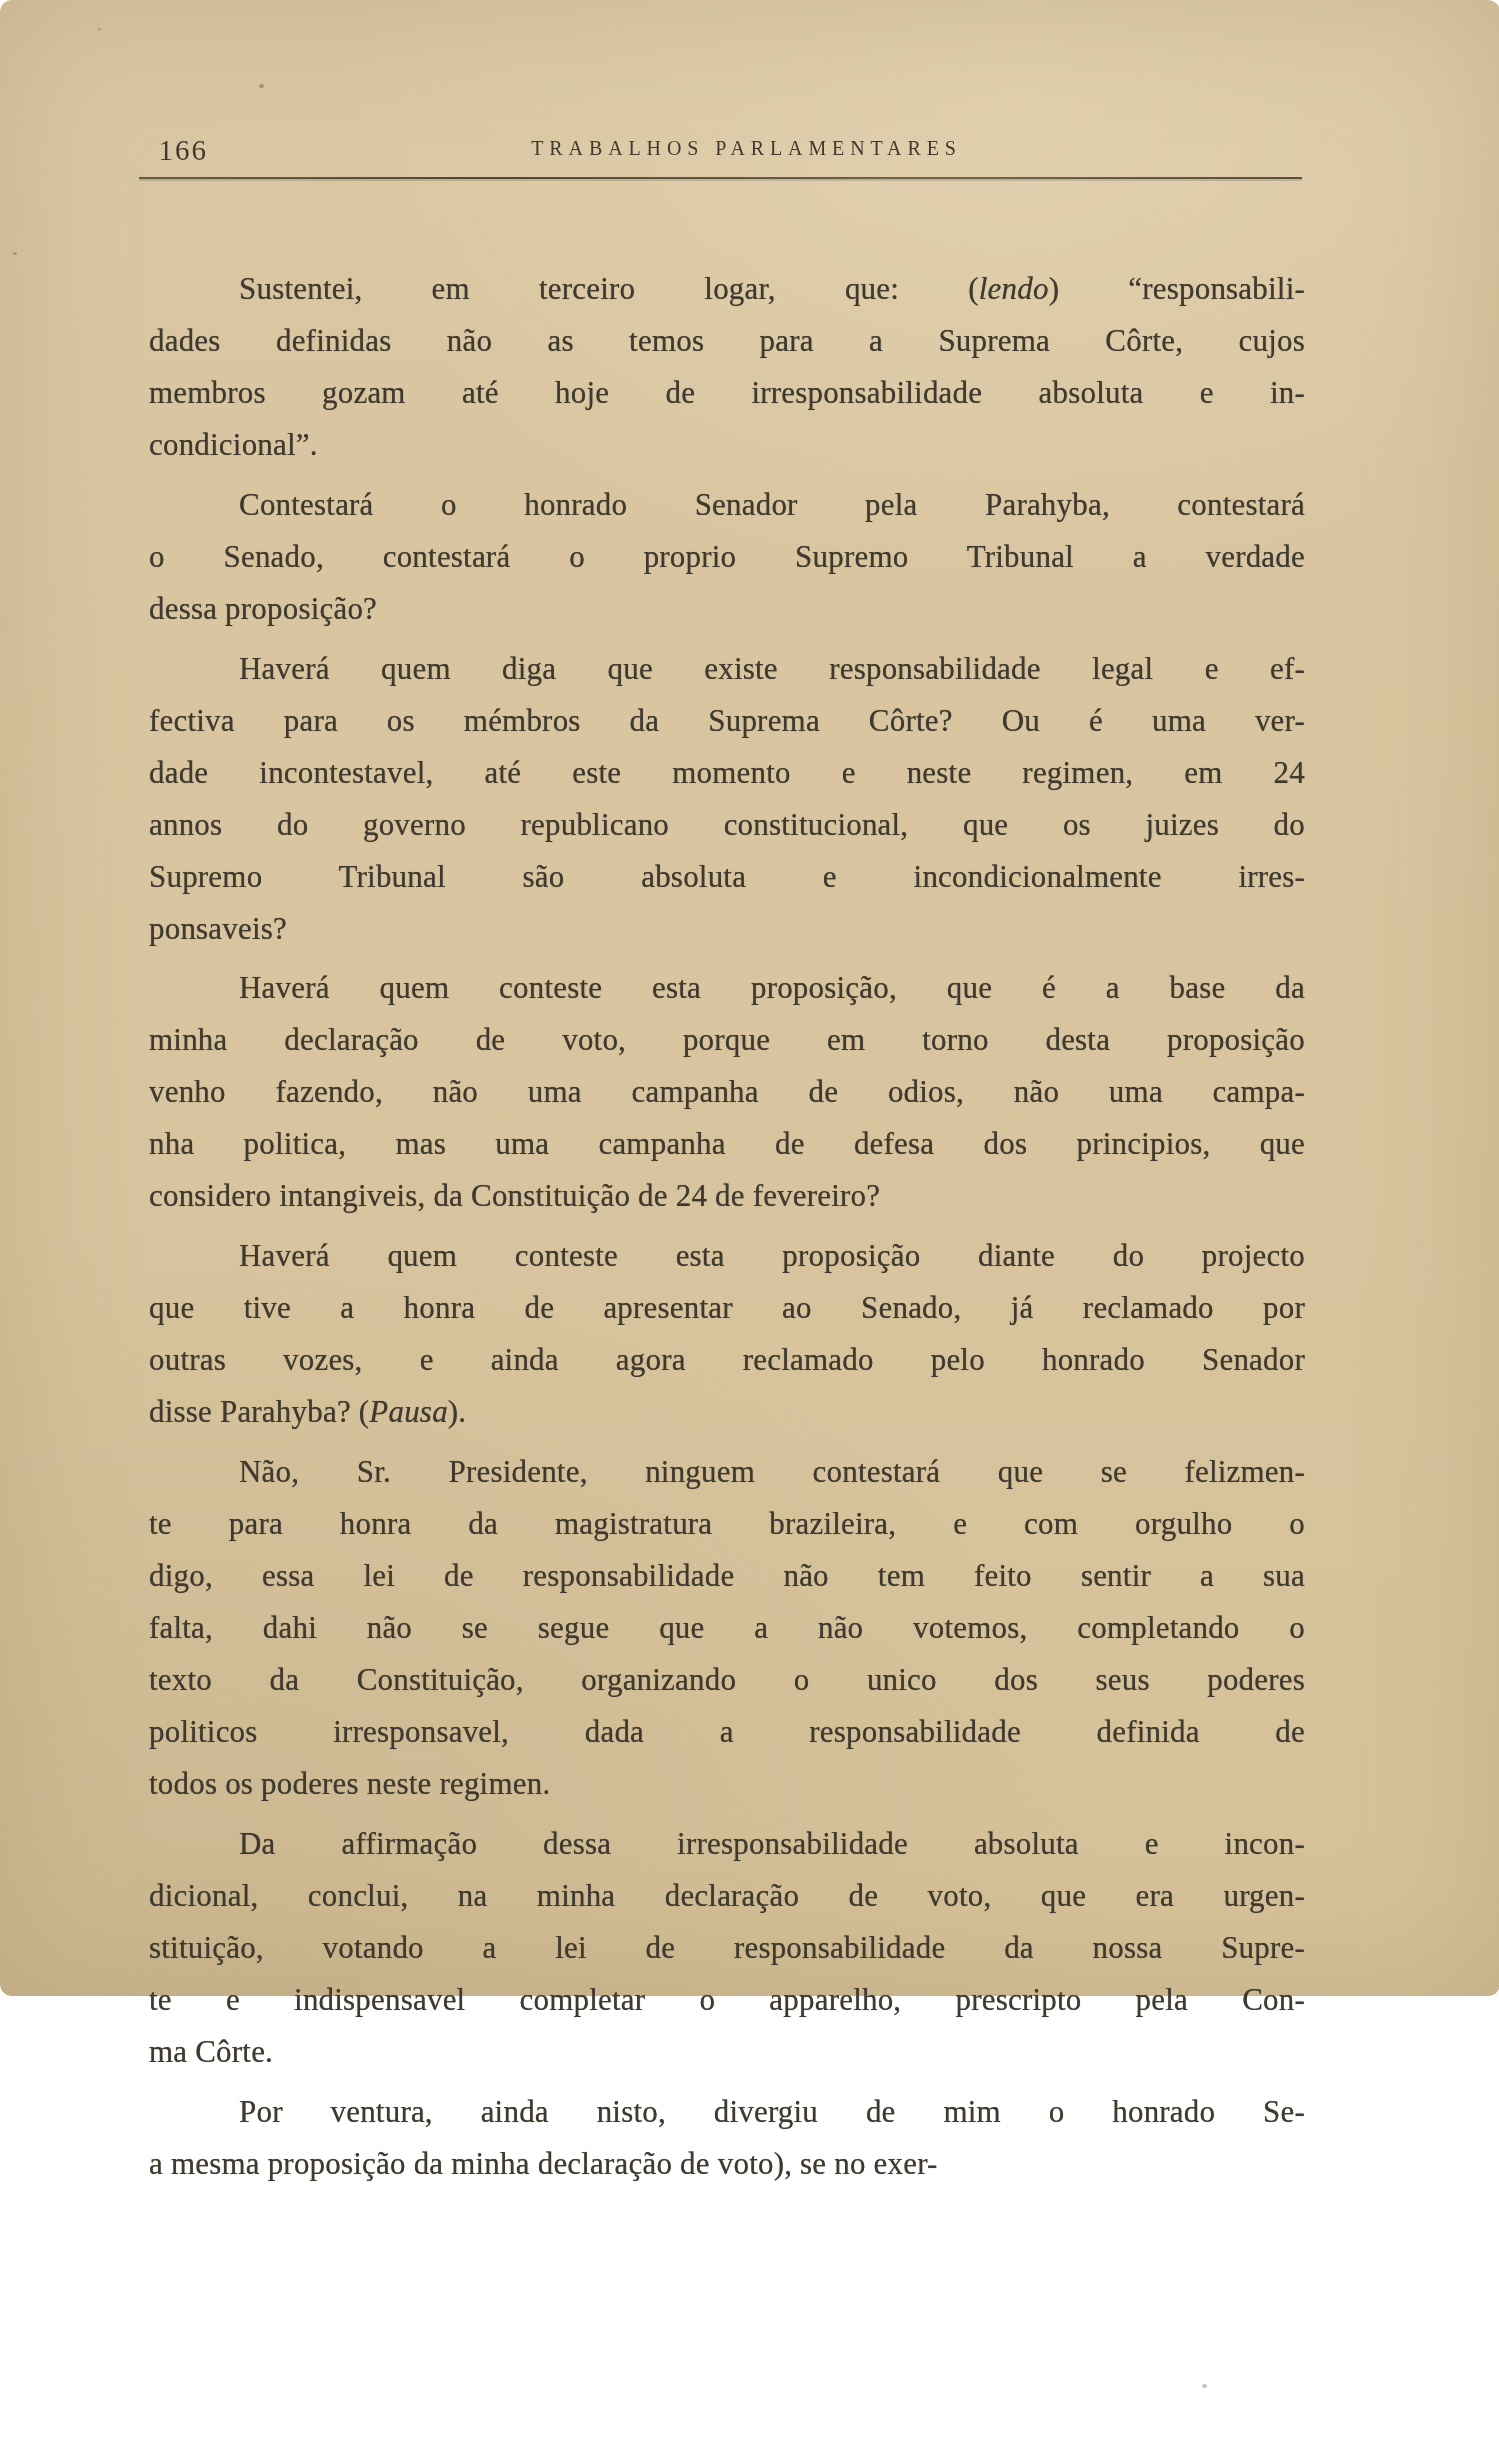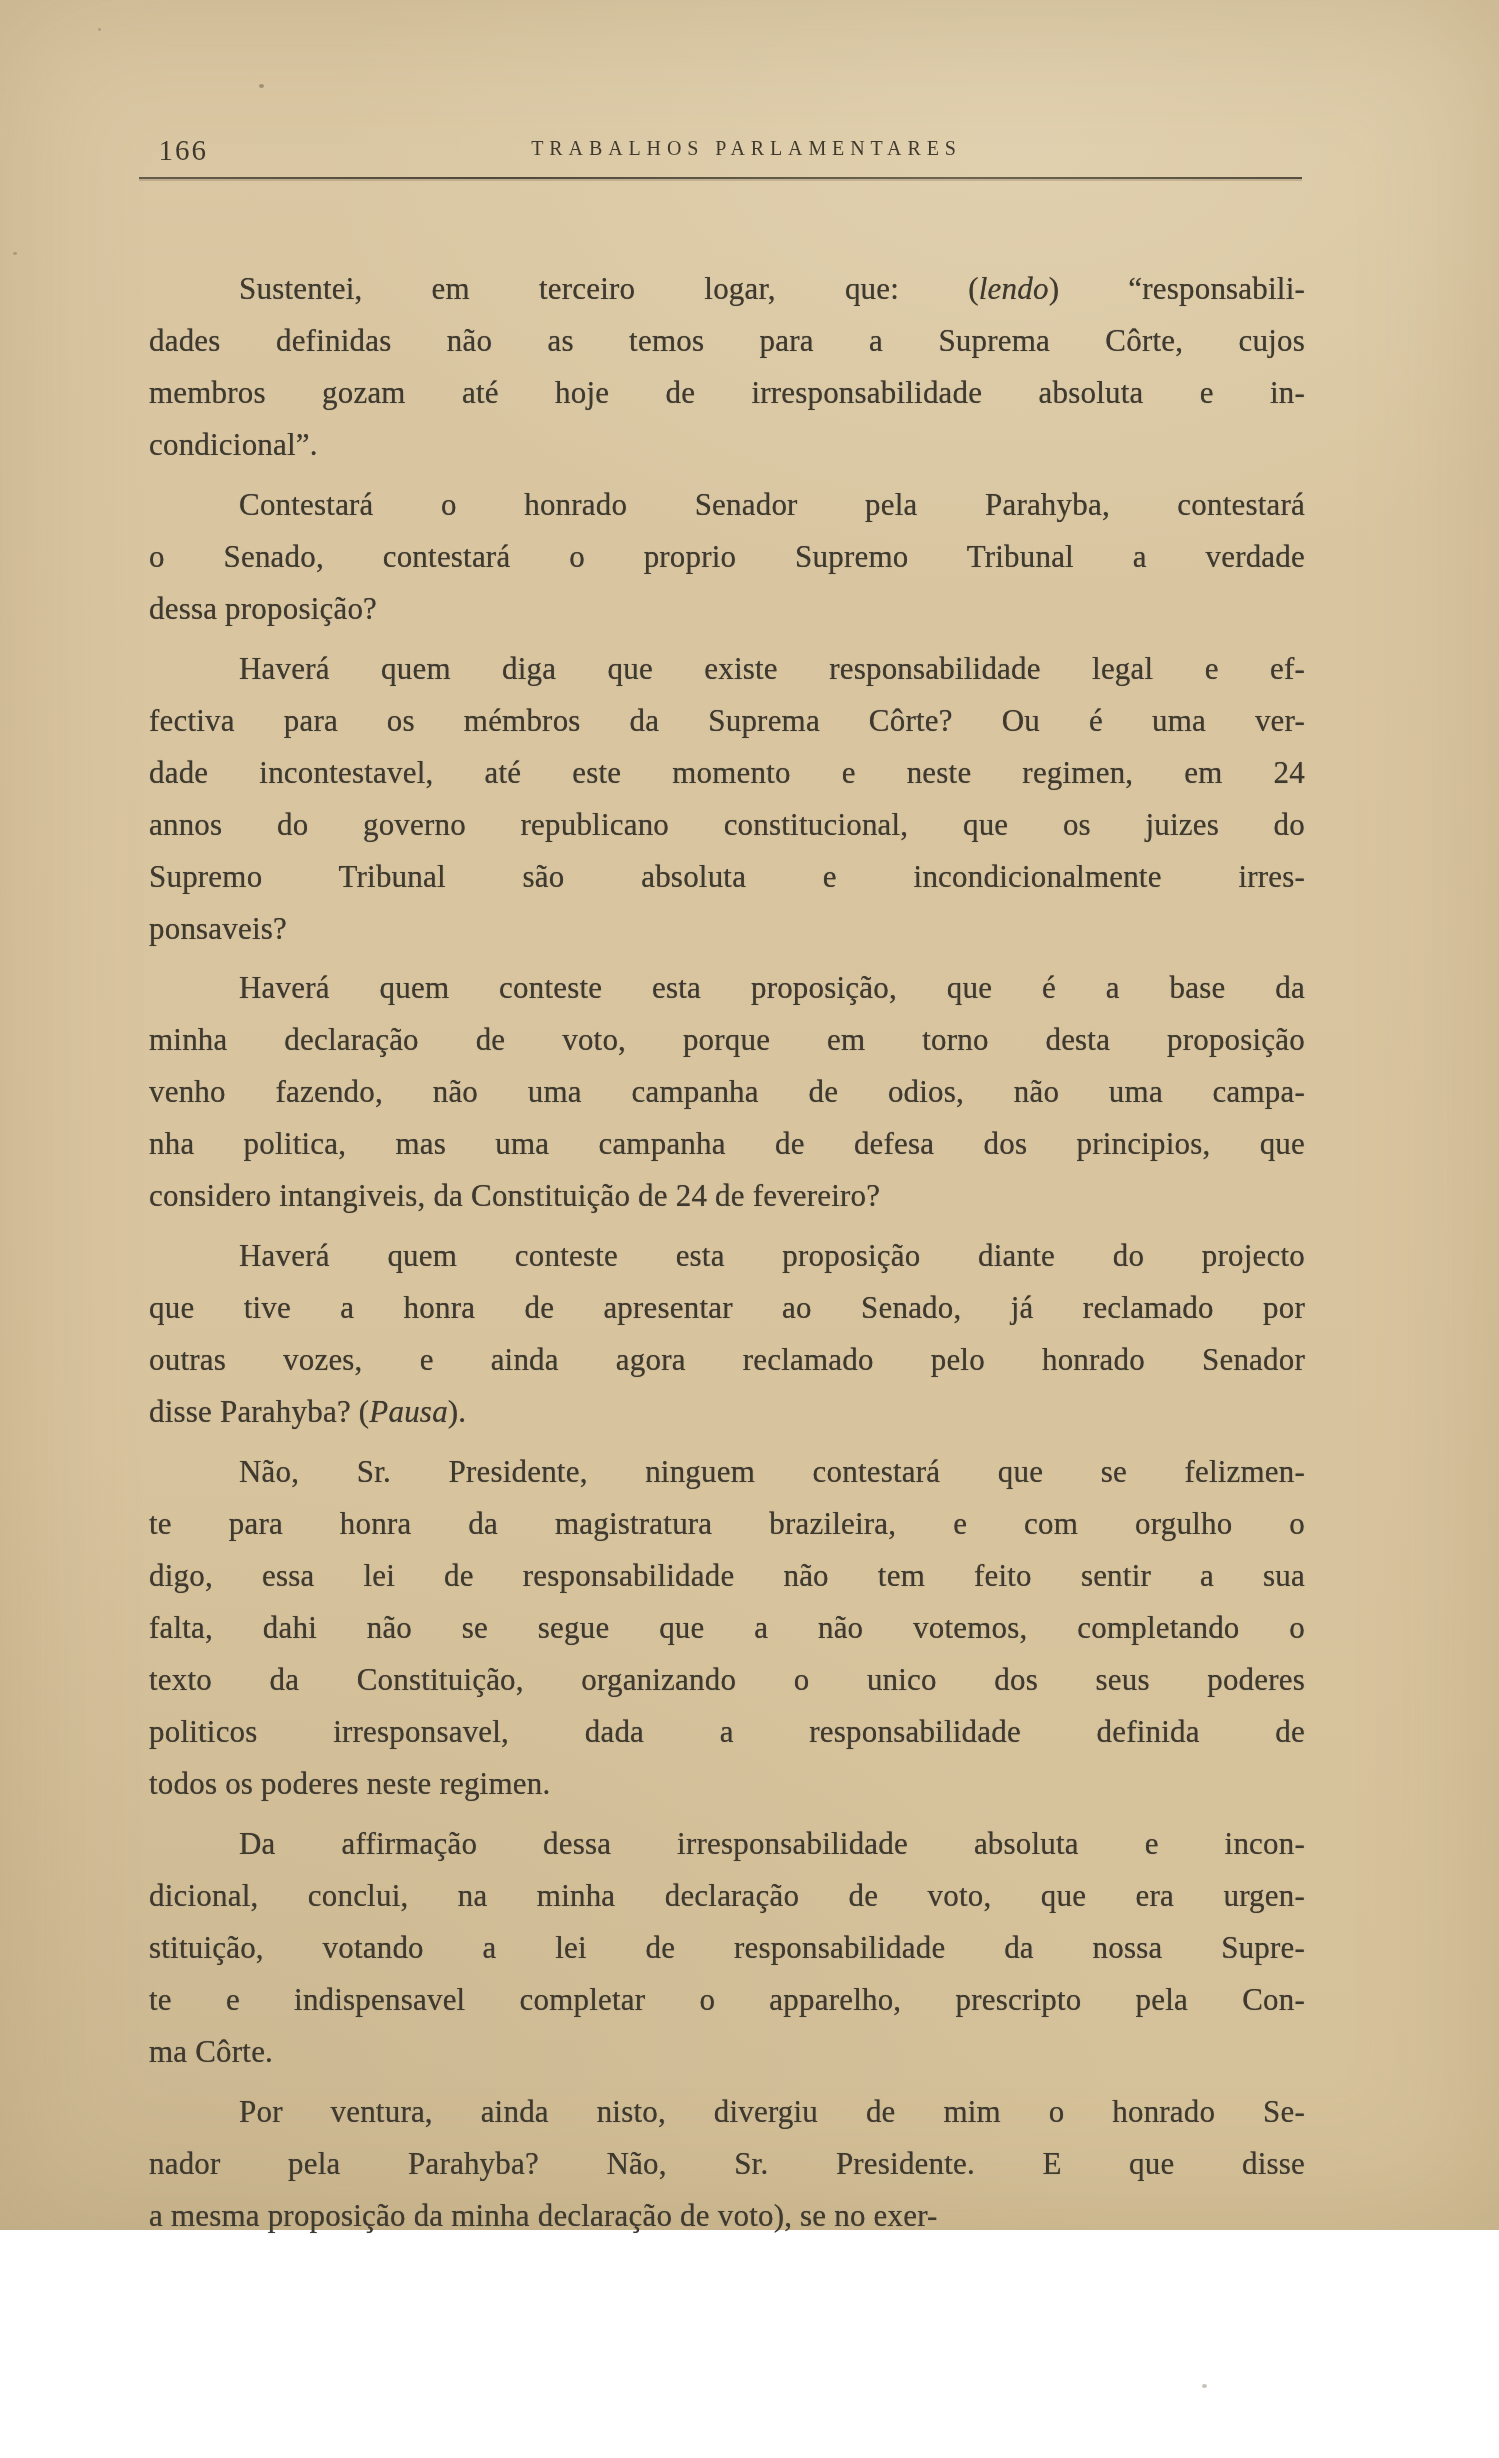--- a/index.html
+++ b/index.html
@@ -2,27 +2,28 @@
 <html><head>
 <meta charset="utf-8">
 <style>
   html,body{margin:0;padding:0;}
   body{
     width:1500px;height:2459px;
     font-family:"Liberation Serif","DejaVu Serif",serif;
     overflow:hidden;
   }
   .page{
-    position:relative;width:1500px;height:2230px;
+    position:relative;width:1500px;height:1996px;
     background:
       radial-gradient(1170px 780px at 68% 6%, rgba(255,246,222,0.20), transparent 60%),
       radial-gradient(1463px 1073px at 12% 96%, rgba(118,98,66,0.10), transparent 65%),
       linear-gradient(180deg,#dac7a3 0%,#d8c49e 55%,#d5c199 100%);
     box-shadow:inset 0 0 137px rgba(148,124,84,0.28);
     color:#403a2e;
+    border-radius:12px;
   }
   .header{
     position:absolute;top:131px;left:143px;width:1162px;height:41px;
     font-size:29px;line-height:35px;
   }
   .pagenum{
     position:absolute;left:15.6px;top:2px;
     letter-spacing:2px;
   }
   .title{
@@ -113,21 +114,20 @@
       </div>
       <div class="par">
         <div class="ln first"><span>Da affirmação dessa irresponsabilidade absoluta e incon-</span></div>
         <div class="ln"><span>dicional, conclui, na minha declaração de voto, que era urgen-</span></div>
         <div class="ln"><span>stituição, votando a lei de responsabilidade da nossa Supre-</span></div>
         <div class="ln"><span>te e indispensavel completar o apparelho, prescripto pela Con-</span></div>
         <div class="ln last"><span>ma Côrte.</span></div>
       </div>
       <div class="par">
         <div class="ln first"><span>Por ventura, ainda nisto, divergiu de mim o honrado Se-</span></div>
-        <div class="ln"><span>nador pela Parahyba? Não, Sr. Presidente. E que disse</span></div>
         <div class="ln last"><span>a mesma proposição da minha declaração de voto), se no exer-</span></div>
       </div>
     </div>
   <div class="speck s1"></div>
   <div class="speck s2"></div>
   <div class="speck s3"></div>
   <div class="speck s4"></div>
 </div>
 
 

